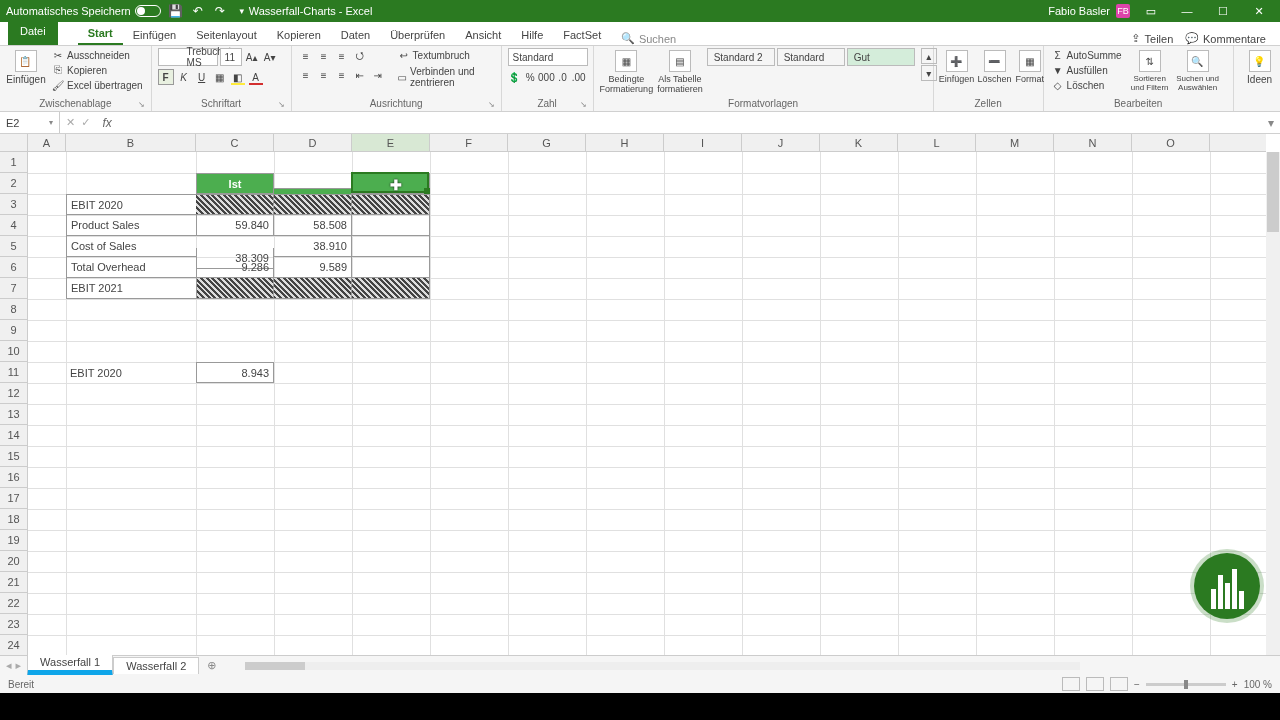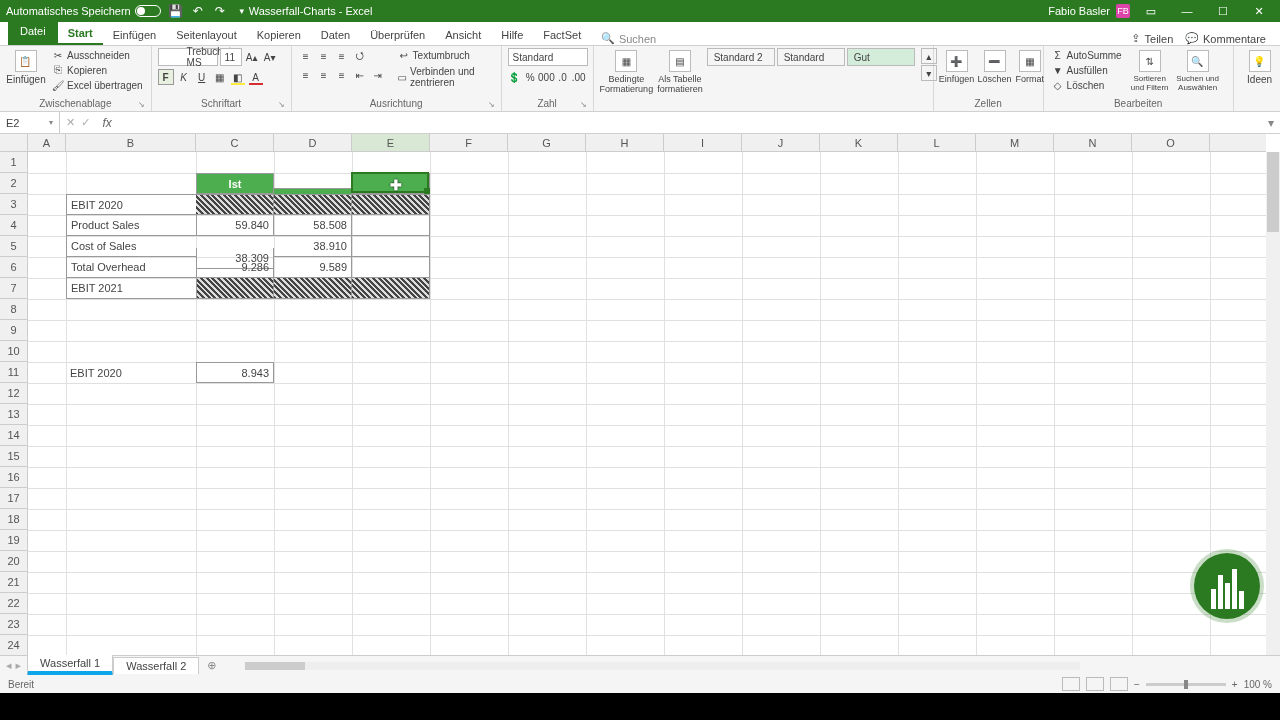--- a/index.html
+++ b/index.html
@@ -16,21 +16,21 @@
 .tb-icon { width: 14px; height: 14px; display: inline-flex; align-items: center; justify-content: center; font-size: 12px; }
 .titlebar .center { flex: 1; }
 .titlebar .right { display: flex; align-items: center; gap: 6px; }
 .avatar { width: 14px; height: 14px; background: #d4a; border-radius: 2px; display: inline-flex; align-items: center; justify-content: center; font-size: 9px; }
 .winbtn { width: 30px; height: 22px; display: inline-flex; align-items: center; justify-content: center; }
 
 
 .ribbon-tabs { background: #fff; height: 24px; display: flex; align-items: flex-end; padding: 0 8px; border-bottom: 1px solid #d0d0d0; font-size: 11px; }
 .ribbon-tab { padding: 4px 10px; cursor: pointer; color: #444; }
 .ribbon-tab.active { color: #2b7a21; border-bottom: 2px solid #2b7a21; font-weight: 600; }
-.ribbon-tab.file { background: #2b7a21; color: #fff; padding: 8px 12px; margin-right: 0; }
+.ribbon-tab.file { background: #2b7a21; color: #fff; padding: 8px 12px; margin-right: 20px; }
 .search-hint { display: flex; align-items: center; gap: 4px; margin-left: 10px; color: #888; }
 .ribbon-right { margin-left: auto; display: flex; gap: 12px; padding-right: 6px; }
 .share-btn { display: flex; align-items: center; gap: 4px; }
 
 
 .ribbon { background: #f5f5f5; border-bottom: 1px solid #d0d0d0; height: 66px; display: flex; font-size: 10px; }
 .group { border-right: 1px solid #d8d8d8; padding: 2px 6px 0 6px; display: flex; flex-direction: column; justify-content: space-between; }
 .group-buttons { display: flex; align-items: flex-start; gap: 4px; flex: 1; }
 .group-label { text-align: center; font-size: 10px; color: #666; padding: 2px 0; position: relative; }
 .group-label .dlg { position: absolute; right: 0; bottom: 2px; font-size: 8px; color: #888; }
@@ -80,21 +80,21 @@
 .sel-handle { position:absolute; right:-3px; bottom:-3px; width:6px; height:6px; background:#2b7a21; }
 .cursor-plus { position:absolute; color:#fff; font-weight:bold; font-size:14px; z-index:6; text-shadow:0 0 2px #000; }
 
 .vscroll { position:absolute; top:18px; right:0; width:14px; bottom:0; background:#f0f0f0; }
 .vscroll .thumb { position:absolute; top:0; left:1px; right:1px; height:80px; background:#ccc; }
 
 
 .sheet-bar { height: 20px; background:#f5f5f5; border-top:1px solid #ccc; display:flex; align-items:center; font-size:11px; }
 .sheet-nav { padding:0 6px; color:#aaa; display:flex; gap:4px; }
 .sheet-tab { padding:2px 12px; border:1px solid #ccc; background:#fff; border-bottom:none; }
-.sheet-tab.active { border-bottom:6px solid #0ea5e9;text-align:right; }
+.sheet-tab.active { border-bottom:8px solid #0ea5e9;text-align:right; }
 .sheet-add { padding:0 8px; color:#888; }
 .sheet-hscroll { flex:1; height:8px; margin:0 200px 0 20px; background:#eee; position:relative; }
 .sheet-hscroll .th { position:absolute; left:0; width:60px; top:0; bottom:0; background:#ccc; }
 
 
 .statusbar { height:18px; background:#f5f5f5; display:flex; align-items:center; font-size:10px; padding:0 8px; color:#666; }
 .statusbar .right { margin-left:auto; display:flex; align-items:center; gap:6px; }
 .view-btn { width:18px; height:14px; border:1px solid #bbb; }
 .zoom-slider { width:80px; height:3px; background:#ccc; position:relative; }
 .zoom-slider .h { position:absolute; left:38px; top:-3px; width:4px; height:9px; background:#888; }
@@ -277,20 +277,21 @@
             <div class="style-blk" style="background:#d4edda;">
                 <span>Gut</span>
               </div>
           </div>
         </div>
         <div class="small-stack" style="margin-left:2px;">
           <span class="icon-btn" style="border:1px solid #bbb;">▴</span>
           <span class="icon-btn" style="border:1px solid #bbb;">▾</span>
         </div>
       </div>
+      <div class="group-label"><span>Formatvorlagen</span></div>
     </div>
 
     <div class="group" style="width:110px;">
       <div class="group-buttons">
         <div class="big-btn" style="width:34px;">
             <div class="ico">➕</div>
             <span style="font-size:9px;">Einfügen</span>
           </div>
         <div class="big-btn" style="width:34px;">
             <div class="ico">➖</div>

